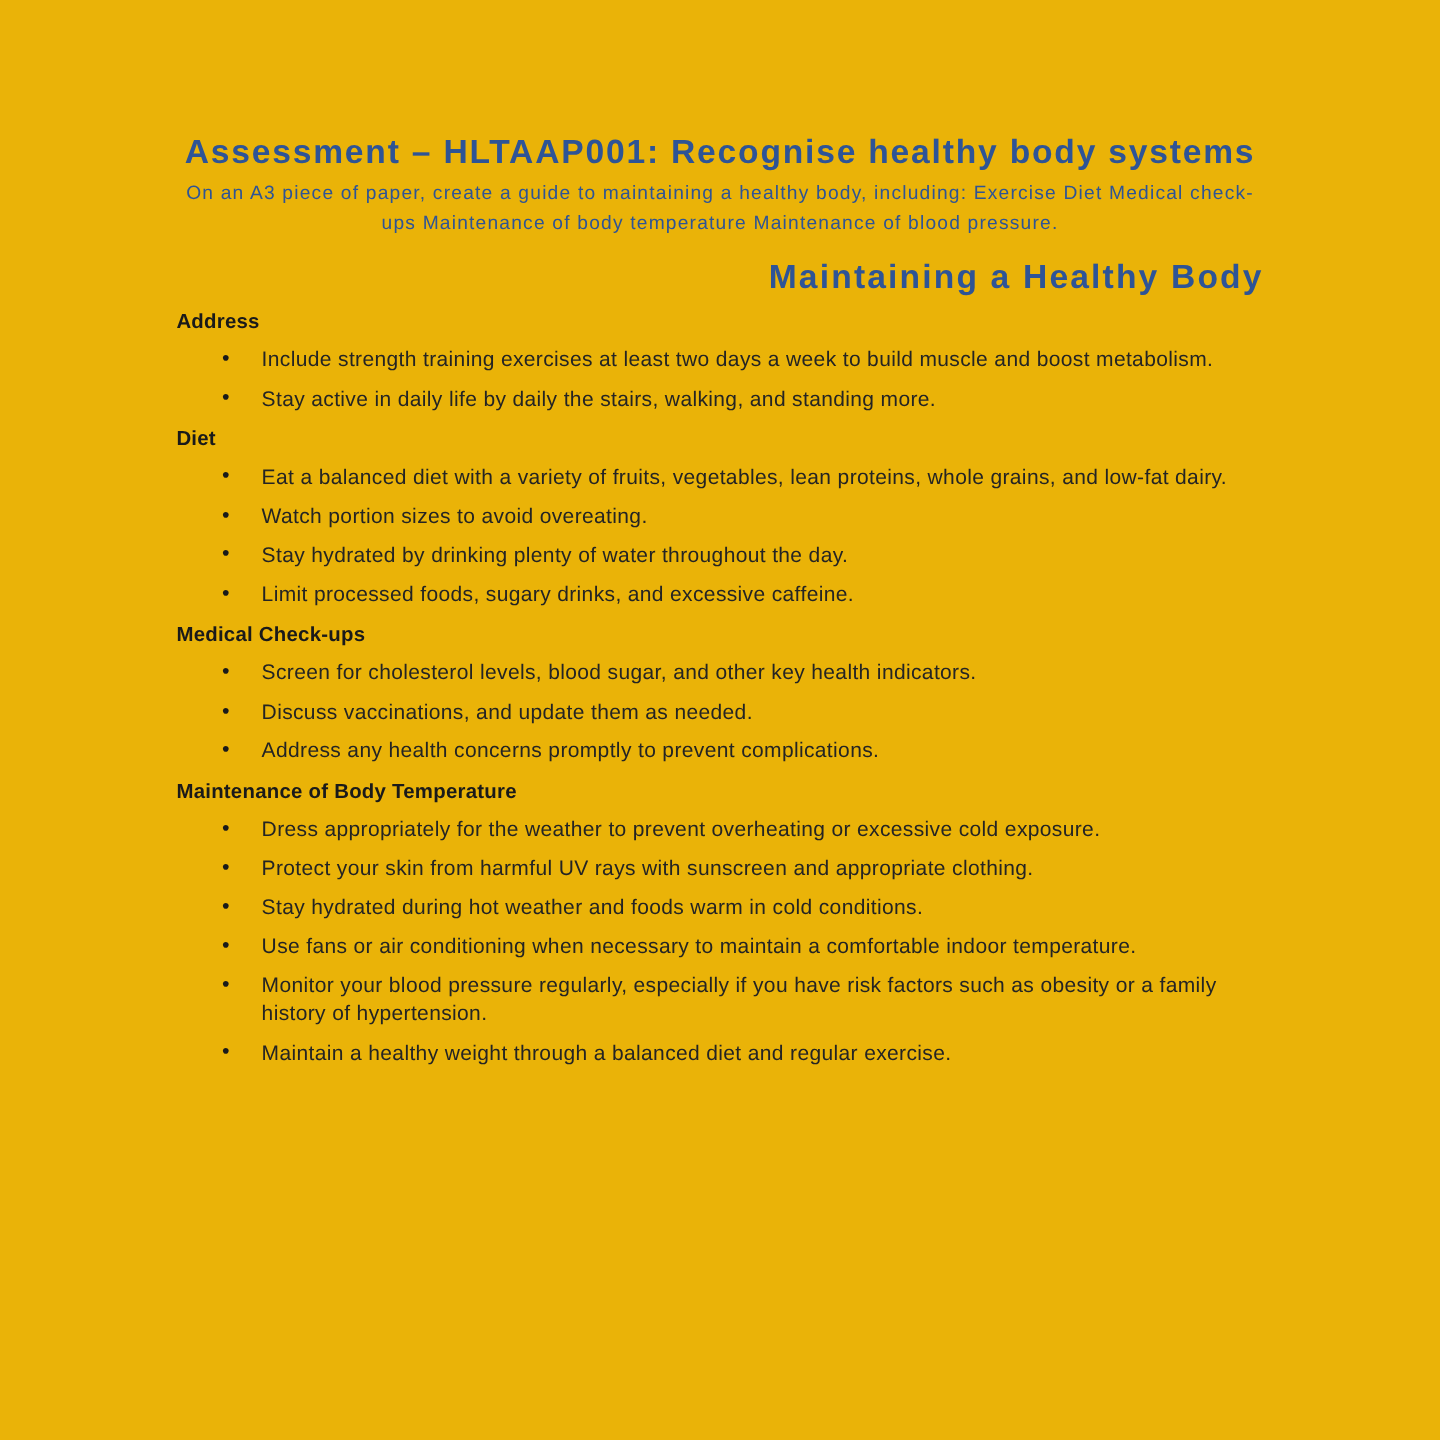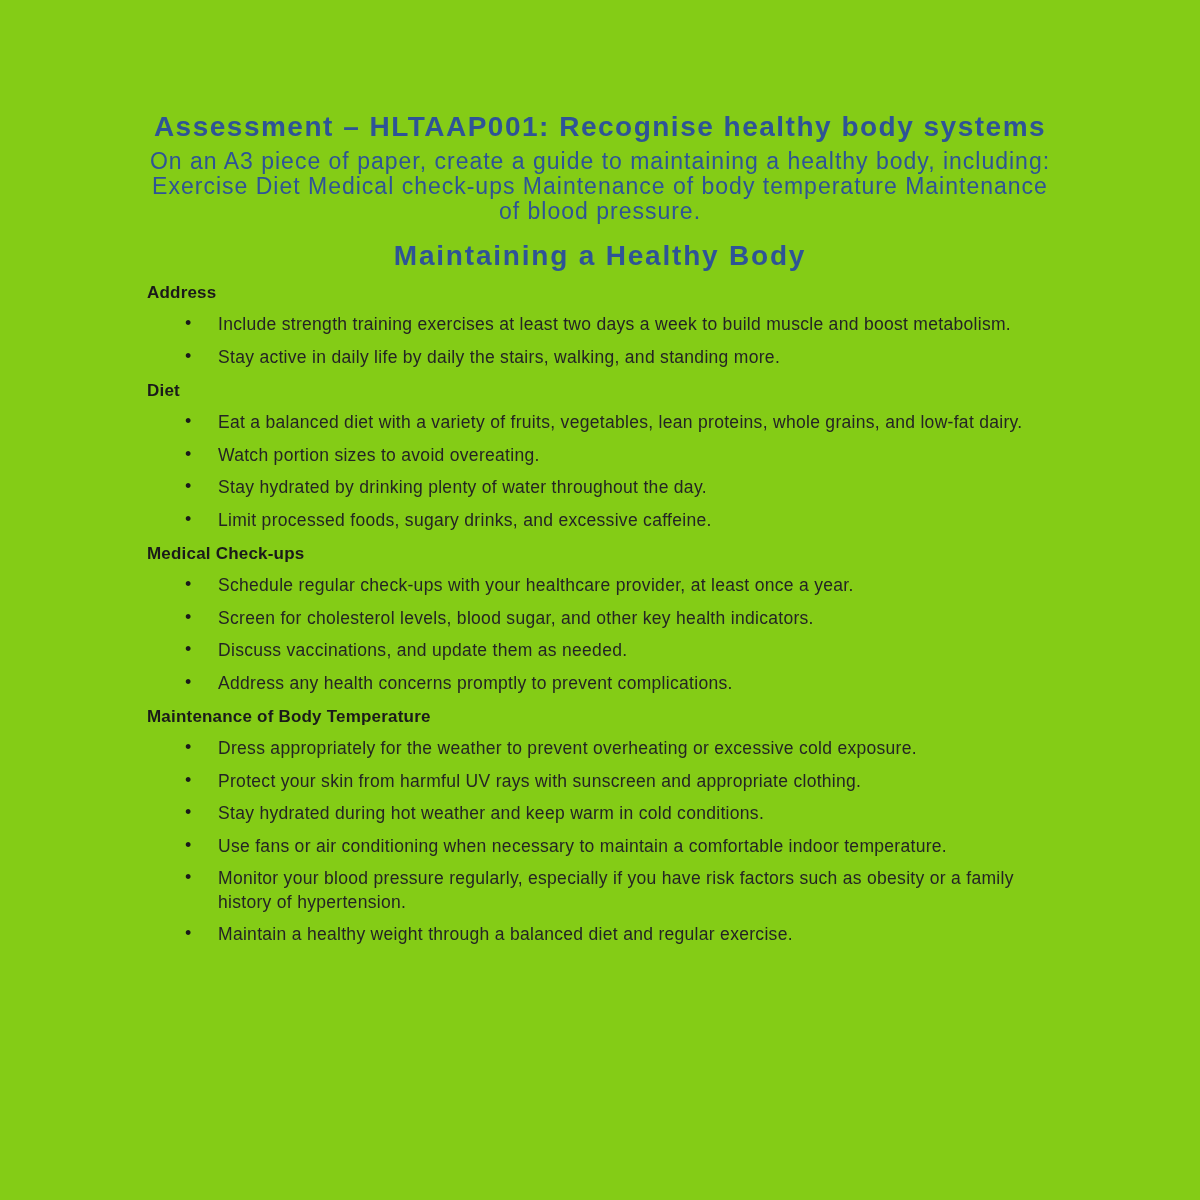--- a/index.html
+++ b/index.html
@@ -12,43 +12,43 @@
     height: 1200px;
     font-family: "Liberation Sans", "DejaVu Sans", sans-serif;
     color: #1f1f1f;
     overflow: hidden;
   }
   .page {
     box-sizing: border-box;
     width: 1200px;
     height: 1200px;
     padding: 112px 147px 40px 147px;
-    background: #84cc16;
+    background: #eab308;
   }
   .doc-title {
     margin: 0;
     text-align: center;
     color: var(--accent, #2e5496);
     font-size: 28px;
     font-weight: 700;
     line-height: 30px;
     letter-spacing: 1.5px;
   }
   .doc-subtitle {
     margin: 7px 0 0 0;
     text-align: center;
     color: var(--accent, #2e5496);
-    font-size: 23px;
+    font-size: 16px;
     font-weight: 400;
     line-height: 25px;
     letter-spacing: 1px;
   }
   .doc-heading {
     margin: 17px 0 0 0;
-    text-align: center;
+    text-align: right;
     color: var(--accent, #2e5496);
     font-size: 28px;
     font-weight: 700;
     line-height: 30px;
     letter-spacing: 1.8px;
   }
   .section-heading {
     margin: 10px 0 0 0;
     color: #1a1a1a;
     font-size: 17px;
@@ -105,33 +105,32 @@
       <li>Eat a balanced diet with a variety of fruits, vegetables, lean proteins, whole grains, and low-fat dairy.</li>
       <li>Watch portion sizes to avoid overeating.</li>
       <li>Stay hydrated by drinking plenty of water throughout the day.</li>
       <li>Limit processed foods, sugary drinks, and excessive caffeine.</li>
     </ul>
   </section>
 
   <section>
     <h3 class="section-heading">Medical Check-ups</h3>
     <ul class="bullet-list">
-      <li>Schedule regular check-ups with your healthcare provider, at least once a year.</li>
       <li>Screen for cholesterol levels, blood sugar, and other key health indicators.</li>
       <li>Discuss vaccinations, and update them as needed.</li>
       <li>Address any health concerns promptly to prevent complications.</li>
     </ul>
   </section>
 
   <section>
     <h3 class="section-heading">Maintenance of Body Temperature</h3>
     <ul class="bullet-list">
       <li>Dress appropriately for the weather to prevent overheating or excessive cold exposure.</li>
       <li>Protect your skin from harmful UV rays with sunscreen and appropriate clothing.</li>
-      <li>Stay hydrated during hot weather and keep warm in cold conditions.</li>
+      <li>Stay hydrated during hot weather and foods warm in cold conditions.</li>
       <li>Use fans or air conditioning when necessary to maintain a comfortable indoor temperature.</li>
     </ul>
   </section>
 
   <section>
     <ul class="bullet-list">
       <li>Monitor your blood pressure regularly, especially if you have risk factors such as obesity or a family history of hypertension.</li>
       <li>Maintain a healthy weight through a balanced diet and regular exercise.</li>
     </ul>
   </section>

